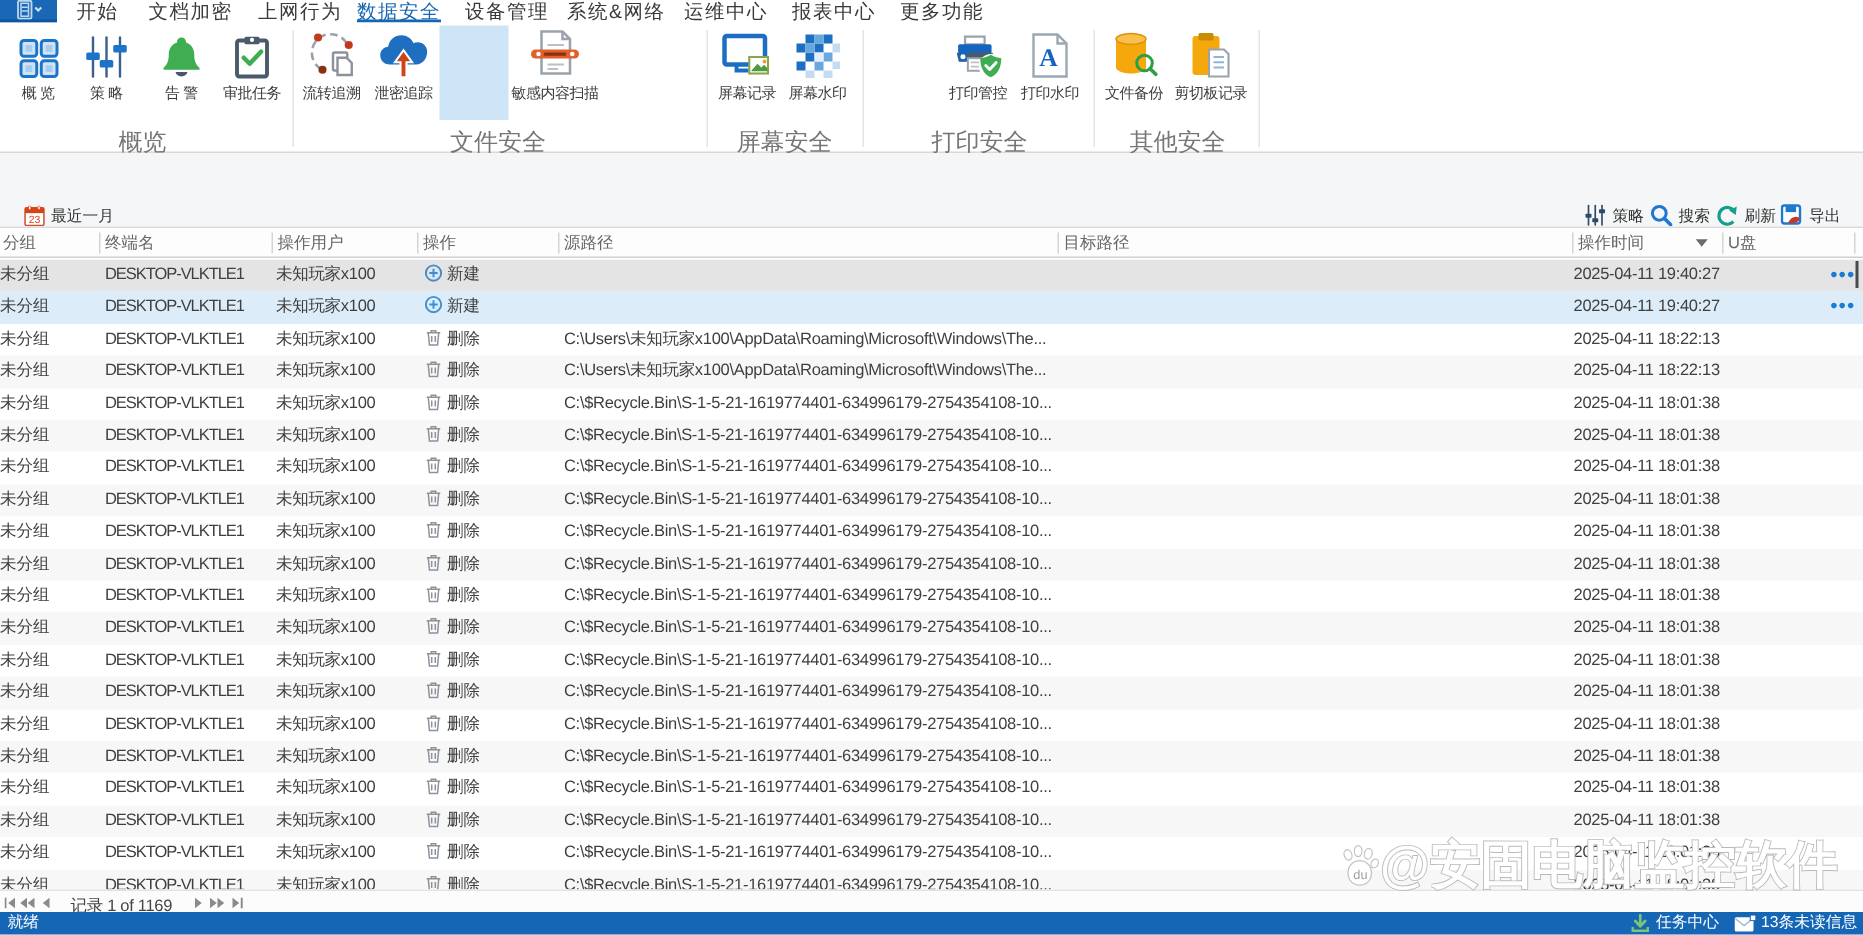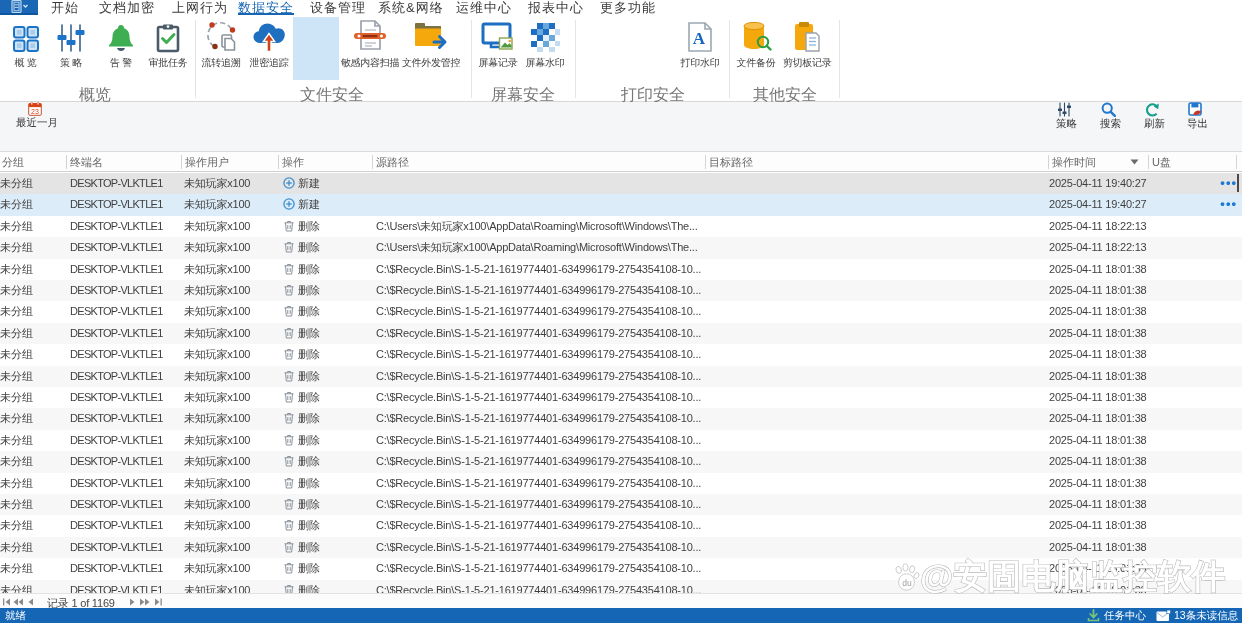--- a/index.html
+++ b/index.html
@@ -10,21 +10,21 @@
 #appbtn svg{position:absolute;left:8px;top:0px;}
 .mi{position:absolute;top:0;height:15px;line-height:15px;font-size:13px;color:#3a3a3a;letter-spacing:1px;white-space:nowrap;}
 .mi.act{color:#1766b3;border-bottom:2px solid #1766b3;height:15px;}
 #ribbon{position:absolute;left:0;top:15px;width:1242px;height:87px;background:#fff;border-bottom:1px solid #d8d8d8;}
 .rsep{position:absolute;top:5px;height:78px;width:1px;background:#e4e4e4;}
 .rbtn{position:absolute;top:0;height:66px;text-align:center;}
 .rbtn .ric{height:38px;display:flex;align-items:flex-end;justify-content:center;}
 .rbtn .rlb{font-size:10px;letter-spacing:-0.3px;color:#3d3d3d;white-space:nowrap;line-height:11px;margin-top:4px;}
 .glabel{position:absolute;top:70px;font-size:16px;color:#767676;transform:translateX(-50%);white-space:nowrap;}
 #band{position:absolute;left:0;top:102px;width:1242px;height:49px;background:#f5f6f7;}
-.titem{position:absolute;top:0;height:49px;display:flex;align-items:center;font-size:10.5px;color:#333;flex-direction:column;}
+.titem{position:absolute;top:0;height:49px;display:flex;align-items:flex-end;font-size:10.5px;color:#333;}
 .titem svg{margin-right:4px;}
 #thead{position:absolute;left:0;top:151px;width:1242px;height:21px;background:#fdfdfd;border-top:1px solid #dadada;border-bottom:1px solid #cfcfcf;}
 .hcell{position:absolute;top:0;height:20px;line-height:20px;font-size:11px;color:#666;white-space:nowrap;overflow:hidden;}
 .hsep{position:absolute;top:3px;height:14px;width:1px;background:#d4d4d4;}
 #tbody{position:absolute;left:0;top:173px;width:1242px;height:420px;overflow:hidden;background:#fff;}
 .row{position:absolute;left:0;width:1242px;height:21.4px;}
 .row.alt{background:#f7f7f7;}
 .row.sel{background:#e4e4e4;}
 .row.hov{background:#dcedf9;}
 .cell{position:absolute;top:0;height:21.4px;line-height:21.4px;font-size:11px;color:#3f3f3f;white-space:nowrap;overflow:hidden;}
@@ -159,31 +159,20 @@
             <line x1="12" y1="27" x2="19" y2="27"></line>
           </g>
 <rect x="1" y="14" width="32" height="6" rx="3" fill="#e0622a"></rect>
 <circle cx="6" cy="17" r="1.5" fill="#ffffff"></circle>
           <circle cx="28.5" cy="17" r="1.5" fill="#ffffff"></circle>
 <rect x="9.5" y="16" width="15" height="2.2" rx="1" fill="#8c2f12"></rect>
 </svg>
       </div>
 <div class="rlb">敏感内容扫描</div>
     </div>
-<div class="rbtn" style="left:391.5px;width:79px">
-<div class="ric">
-        <svg width="38" height="34" viewBox="0 0 38 34">
-<rect x="3" y="4" width="10" height="5" rx="1" fill="#7c7140"></rect>
-<rect x="3" y="7" width="26" height="4" rx="0.5" fill="#7c7140"></rect>
-<rect x="3" y="9.5" width="26" height="17.5" rx="1" fill="#f5a80c"></rect>
-<path d="M22 23 L31 23 M27.5 17.5 L33 23 L27.5 28.5" fill="none" stroke="#1b6ec2" stroke-width="3" stroke-linecap="round" stroke-linejoin="round"></path>
-</svg>
-      </div>
-<div class="rlb">文件外发管控</div>
-    </div>
 <div class="rbtn" style="left:469.0px;width:58px">
 <div class="ric">
         <svg width="34" height="32" viewBox="0 0 34 32">
 <rect x="2" y="3" width="27" height="19" rx="1.5" fill="#ffffff" stroke="#1b6ec2" stroke-width="3"></rect>
 <path d="M10 22 L10 26 L18 26" fill="none" stroke="#1b6ec2" stroke-width="2.6"></path>
 <g>
             <rect x="18.5" y="17" width="12.5" height="11" fill="#ffffff" stroke="#8aa54e" stroke-width="1.4"></rect>
 <path d="M20 26 L24 21.5 L26.5 24 L28.5 22.2 L30.5 24.5 L30.5 26.5 L20 26.5 Z" fill="#4e9a3c"></path>
 <circle cx="28.7" cy="20" r="1.3" fill="#e8a13a"></circle>
           </g>
@@ -211,20 +200,43 @@
 <g fill="#c3dcf1">
 <rect x="26" y="8" width="5" height="6"></rect>
             <rect x="26" y="20" width="5" height="5"></rect>
 <rect x="20" y="26" width="6" height="5"></rect>
             <rect x="8" y="26" width="6" height="5"></rect>
 <rect x="14" y="14" width="6" height="6" fill="#e3eef8"></rect>
 </g>
         </svg>
       </div>
 <div class="rlb">屏幕水印</div>
+    </div>
+<div class="rbtn" style="left:623.0px;width:58px">
+<div class="ric">
+        <svg width="34" height="30" viewBox="0 0 34 30">
+<g transform="scale(0.93)">
+            <g>
+<path d="M9 1.5 L23 1.5 L23 7 L9 7 Z" fill="#ffffff" stroke="#9aa2ab" stroke-width="1.6"></path>
+<rect x="4" y="7" width="24" height="6.5" rx="1.2" fill="#1565c0"></rect>
+<path d="M3 13 L29 13 L27.5 19.5 L21 19.5 L21 17 L11 17 L11 19.5 L4.5 19.5 Z" fill="#4a5a68"></path>
+<circle cx="7.5" cy="16" r="2.6" fill="#ffffff" stroke="#1565c0" stroke-width="1.6"></circle>
+<path d="M11 17 L21 17 L21 26 L11 26 Z" fill="#ffffff" stroke="#9aa2ab" stroke-width="1.4"></path>
+<g stroke="#b9c0c6" stroke-width="1.2">
+                <line x1="13" y1="20" x2="19" y2="20"></line>
+                <line x1="13" y1="23" x2="19" y2="23"></line>
+              </g>
+</g>
+          </g>
+<circle cx="25.5" cy="21" r="8" fill="#ffffff"></circle>
+<path d="M25.5 13.5 C28 15 30.5 15.6 32.5 15.8 C32.5 21.5 30.5 26.5 25.5 28.5 C20.5 26.5 18.5 21.5 18.5 15.8 C20.5 15.6 23 15 25.5 13.5 Z" fill="#3fae52"></path>
+<path d="M22.2 20.7 L24.8 23.3 L29 18.8" fill="none" stroke="#ffffff" stroke-width="2" stroke-linecap="round" stroke-linejoin="round"></path>
+</svg>
+      </div>
+<div class="rlb">打印管控</div>
     </div>
 <div class="rbtn" style="left:671.0px;width:58px">
 <div class="ric">
         <svg width="28" height="32" viewBox="0 0 28 32">
 <g fill="#ffffff" stroke="#9aa8b2" stroke-width="1.6">
 <path d="M3 2 L19 2 L25 8 L25 30 L3 30 Z"></path>
 <path d="M19 2 L19 8 L25 8" fill="none"></path>
 </g>
 <text x="13" y="23" font-size="17" font-weight="bold" fill="#1565c0" text-anchor="middle" font-family="Liberation Serif, serif">A</text>
 </svg>

